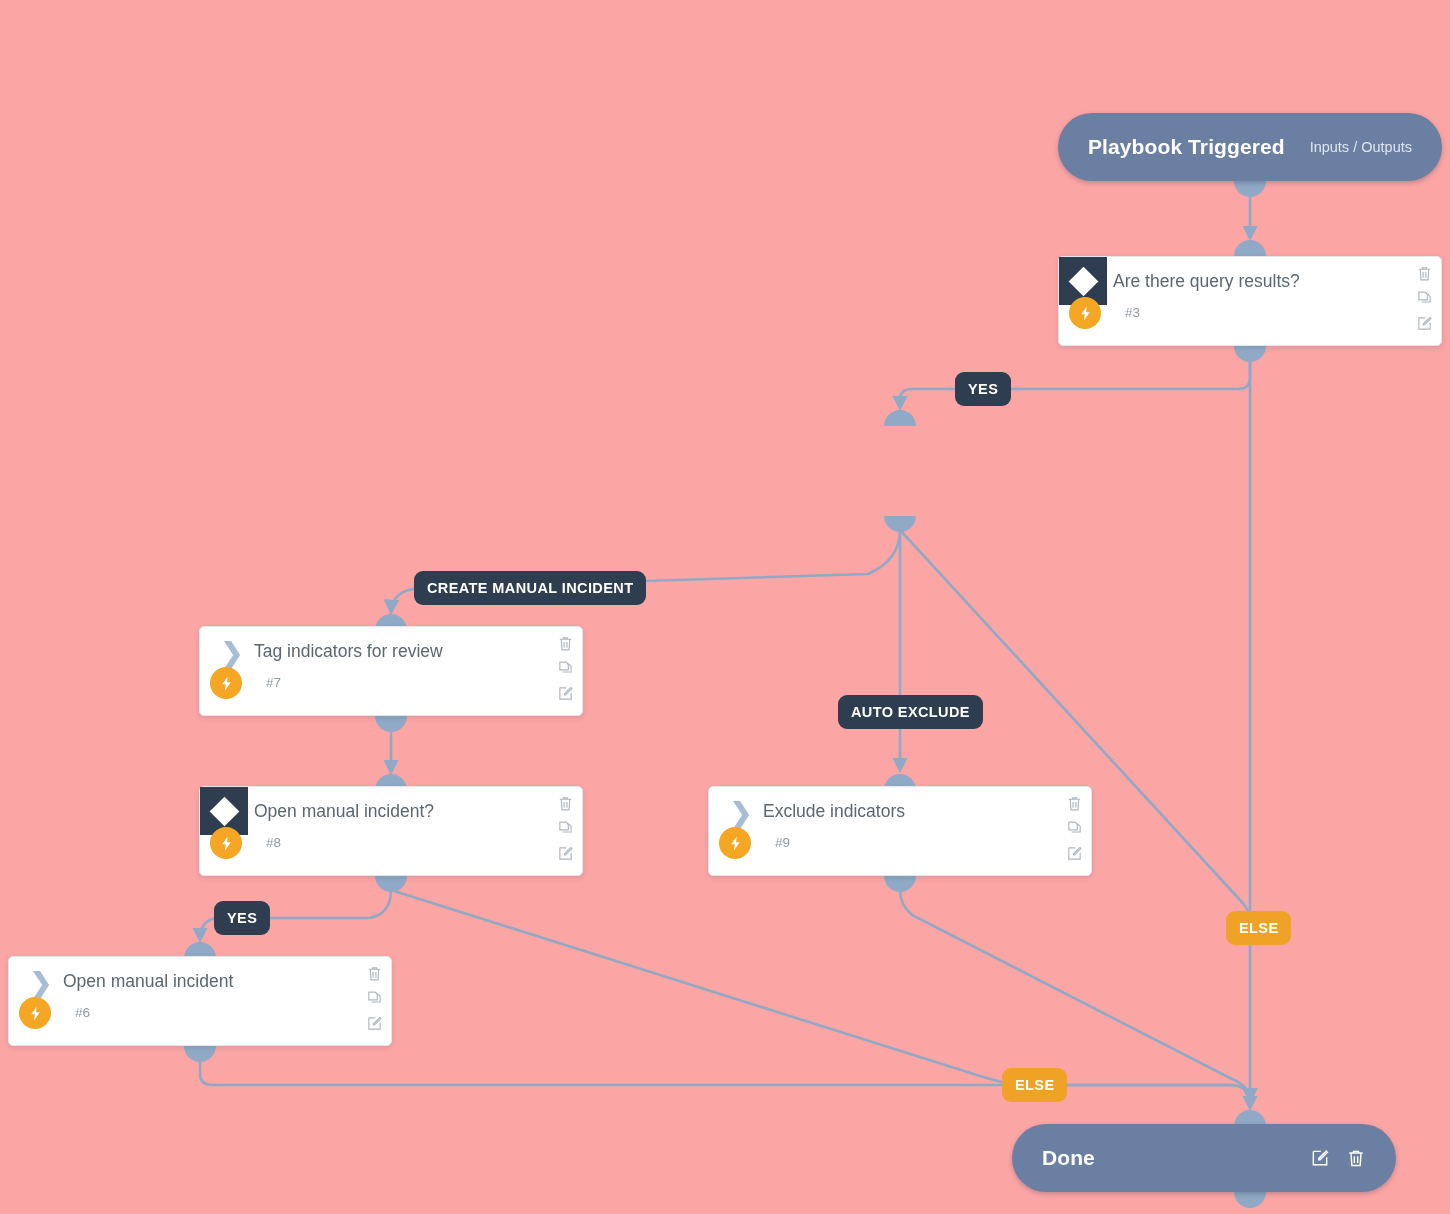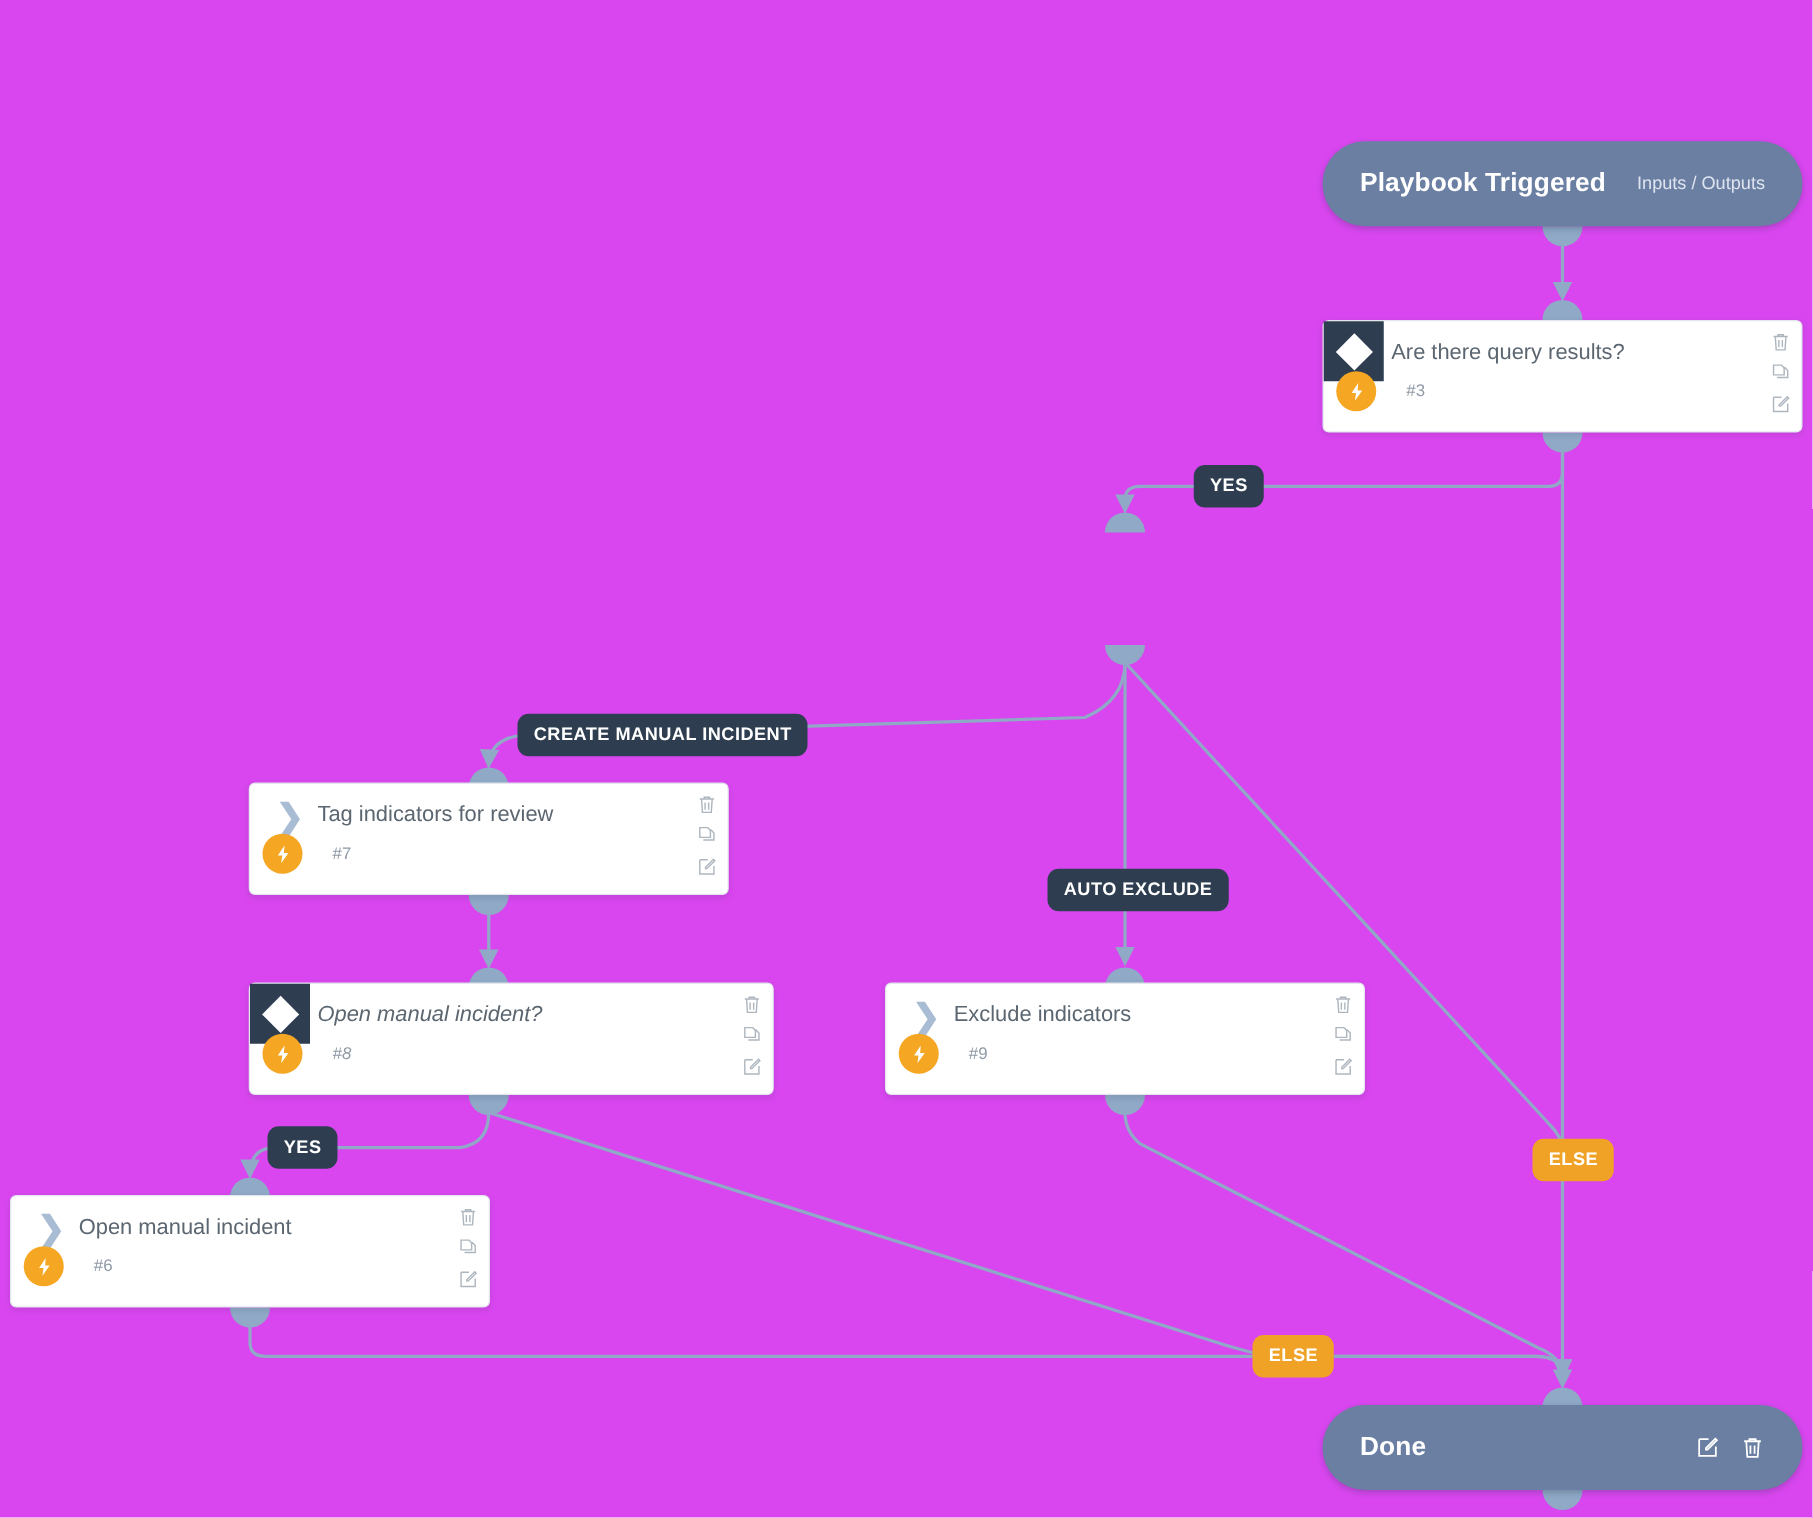--- a/index.html
+++ b/index.html
@@ -6,21 +6,21 @@
   html, body {
     margin: 0;
     padding: 0;
     background: #ffffff;
     font-family: "Liberation Sans", sans-serif;
   }
   #canvas {
     position: relative;
     width: 1450px;
     height: 1214px;
-    background: #d946ef;
+    background: #fca5a5;
     overflow: hidden;
   }
   #edges {
     position: absolute;
     left: 0; top: 0;
     width: 1450px;
     height: 1214px;
     pointer-events: none;
   }
 
@@ -279,21 +279,21 @@
       </svg>
       <svg class="tool" viewBox="0 0 24 24" fill="none" stroke="#a9b2bb" stroke-width="1.6">
         <path d="M4 4h9M4 4v16h16v-9"></path>
           <path d="M19.5 3.5l1.5 1.5-9 9H10.5v-1.5z"></path>
       </svg>
     </div>
   </div>
   <div class="port port-out" style="left:375px; top:716px;"></div>
 
   <div class="port port-in" style="left:375px; top:774px;"></div>
-  <div class="card" style="left:199px; top:786px; width:420px;font-style:italic;">
+  <div class="card" style="left:199px; top:786px; width:384px;">
     <div class="card-icon-box">
       <div class="diamond"></div>
     </div>
     <div class="card-title">Open manual incident?</div>
     <div class="bolt">
       <svg viewBox="0 0 24 24" width="17" height="17" aria-hidden="true">
         <path d="M13.5 2 L6 13.2 H11 L9.8 22 L18 10.4 H12.9 Z" fill="#ffffff"></path>
       </svg>
     </div>
     <div class="card-id">#8</div>
@@ -359,21 +359,21 @@
       </svg>
       <svg class="tool" viewBox="0 0 24 24" fill="none" stroke="#a9b2bb" stroke-width="1.6">
         <path d="M4 4h9M4 4v16h16v-9"></path>
           <path d="M19.5 3.5l1.5 1.5-9 9H10.5v-1.5z"></path>
       </svg>
     </div>
   </div>
   <div class="port port-out" style="left:184px; top:1046px;"></div>
 
   <div class="port port-in" style="left:1234px; top:1110px;"></div>
-  <div class="pill" style="left:1058px; top:1124px; width:384px;">
+  <div class="pill" style="left:1012px; top:1124px; width:384px;">
     <span class="pill-title">Done</span>
     <span class="pill-right">
       <svg class="pill-icon" viewBox="0 0 24 24" fill="none" stroke="#ffffff" stroke-width="1.7">
         <path d="M4 4h9M4 4v16h16v-9"></path>
           <path d="M19.5 3.5l1.5 1.5-9 9H10.5v-1.5z"></path>
       </svg>
       <svg class="pill-icon" viewBox="0 0 24 24" fill="none" stroke="#ffffff" stroke-width="1.7">
         <path d="M4 6h16M9 6V4h6v2M6 6l1 15h10l1-15M10 10v8M14 10v8"></path>
       </svg>
     </span>

